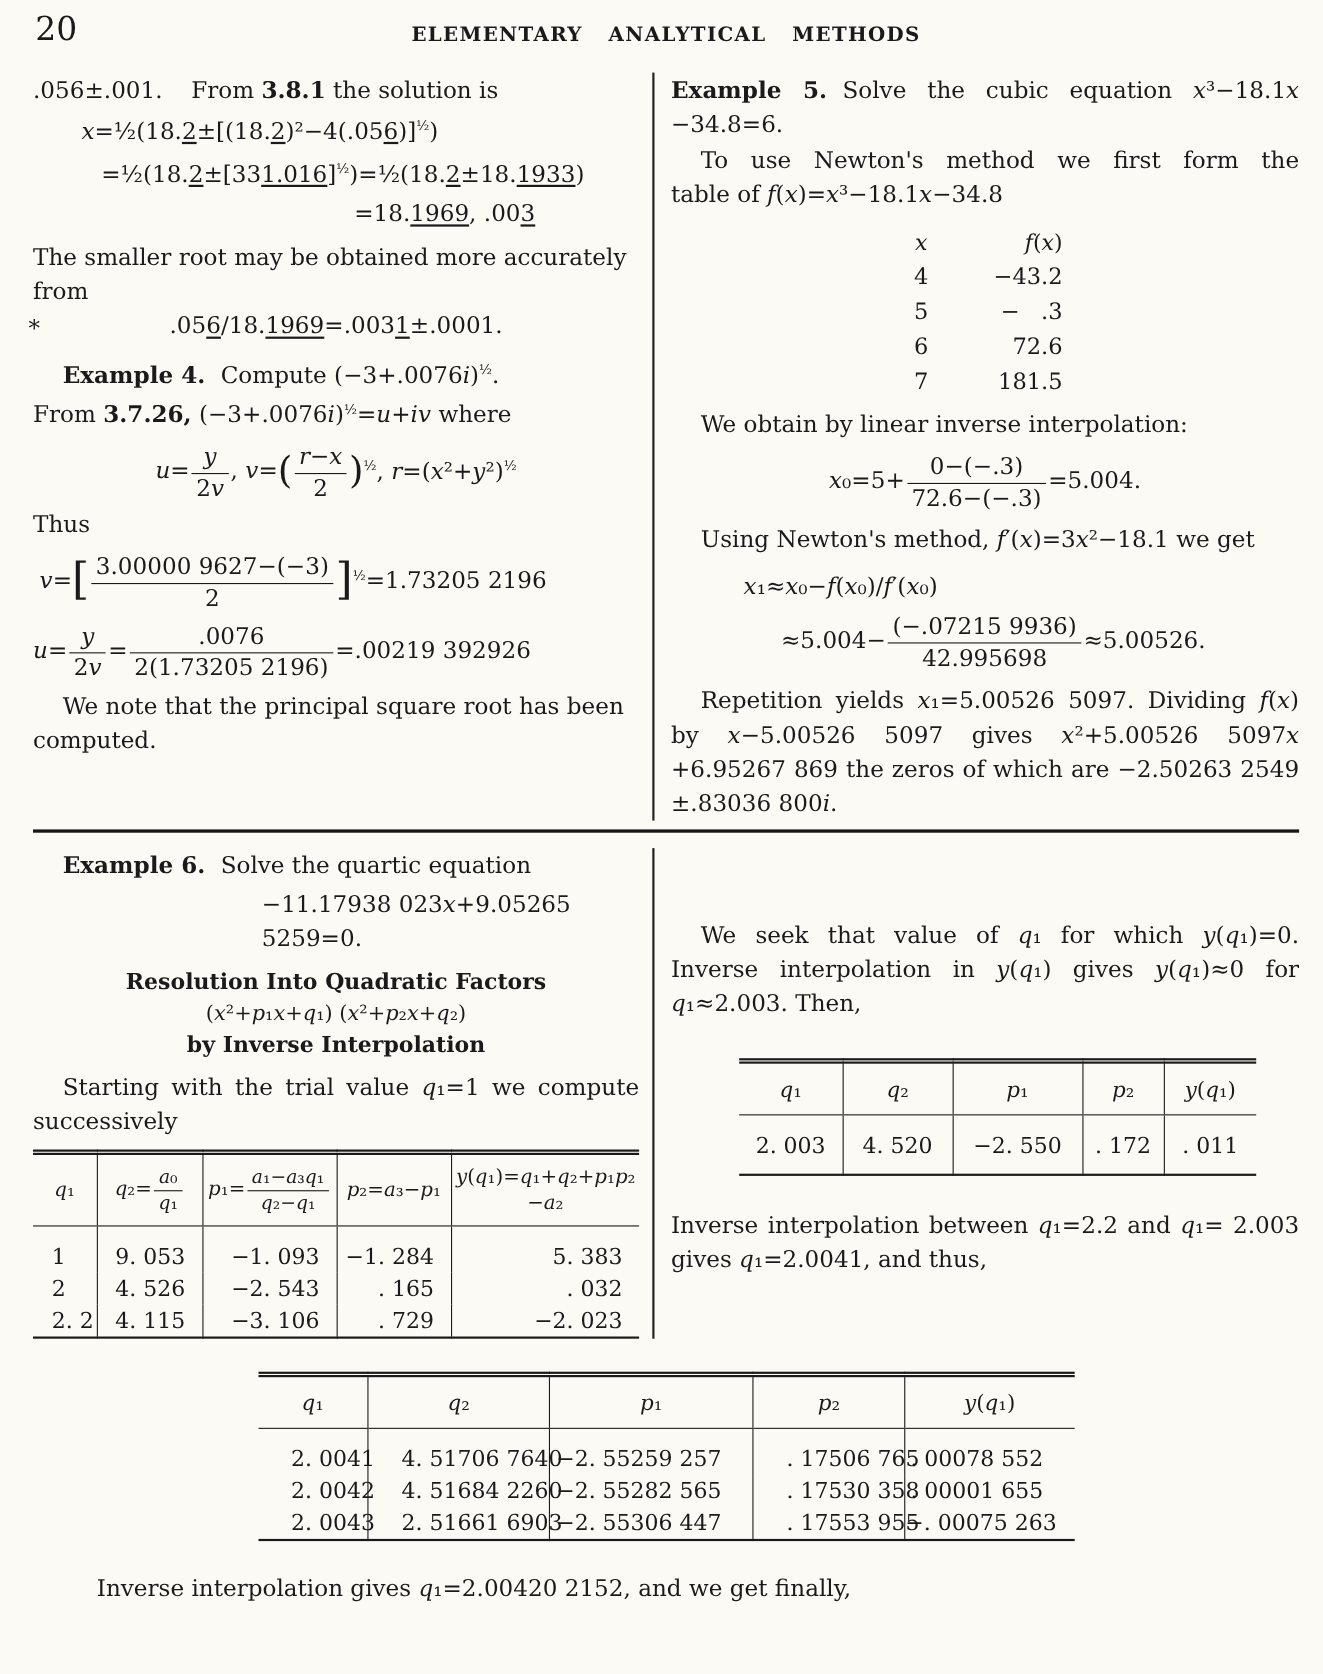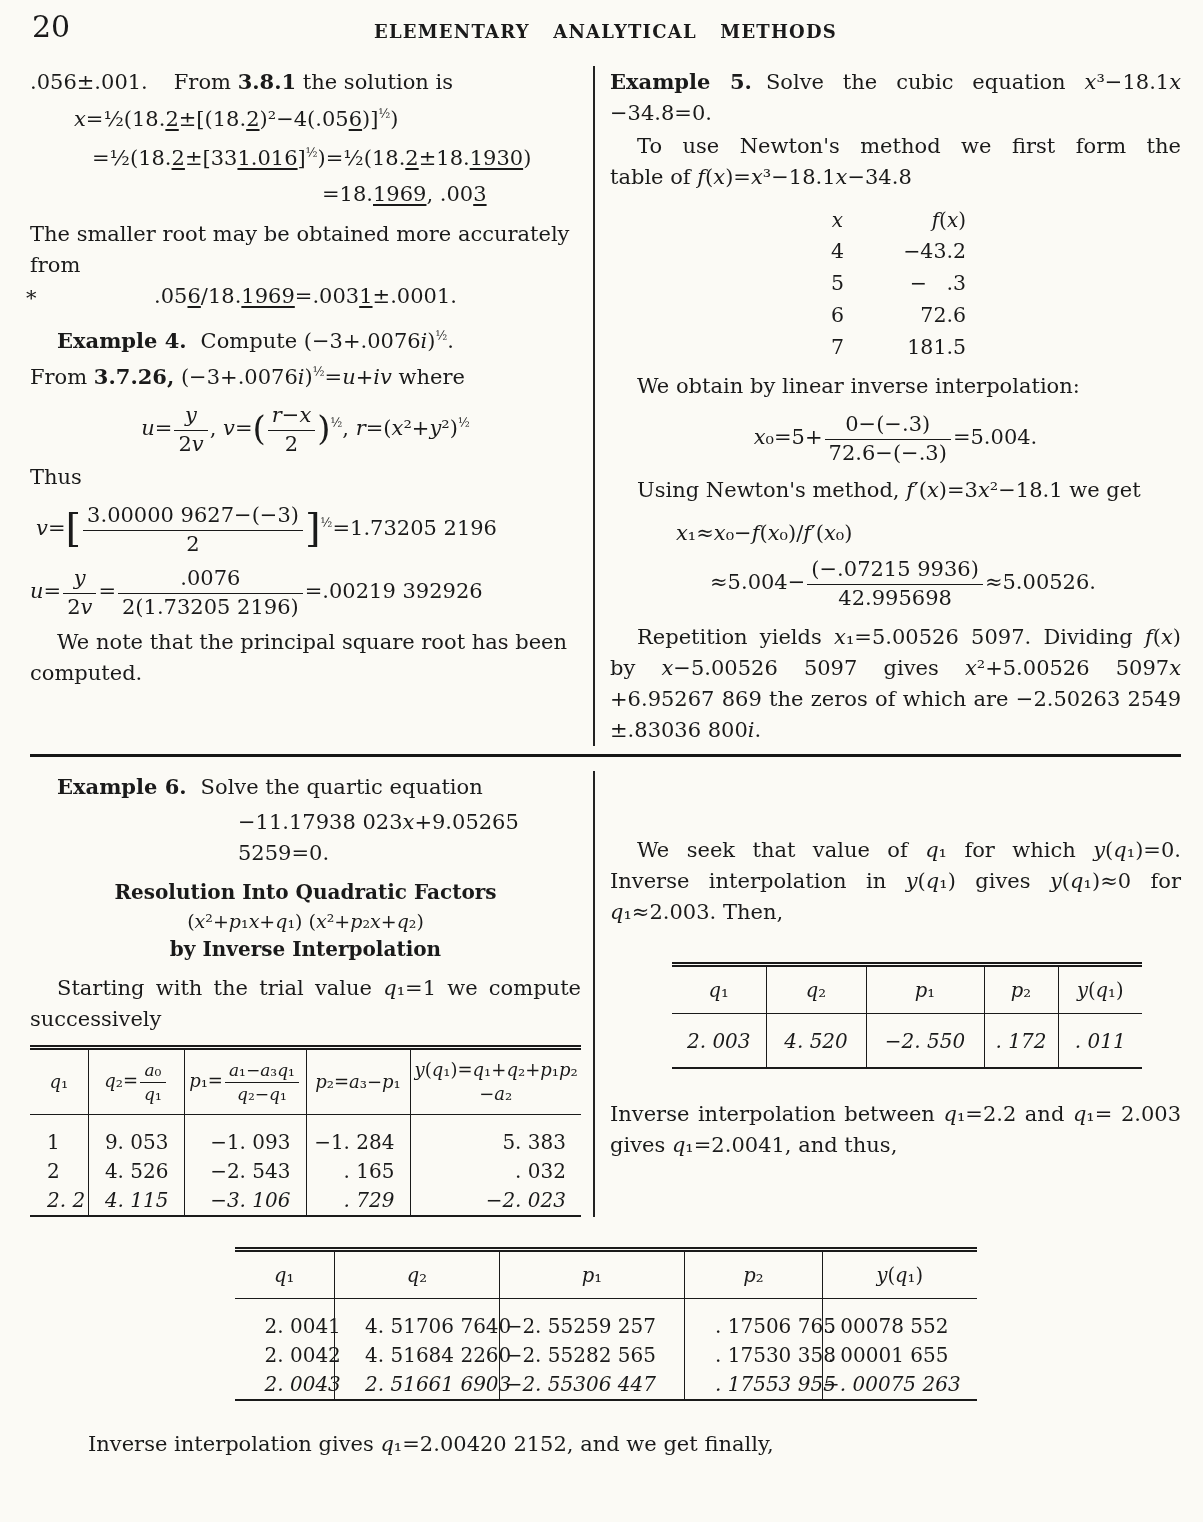--- a/index.html
+++ b/index.html
@@ -43,21 +43,21 @@
   sup{font-size:58%;line-height:0;}
   u{text-underline-offset:3px;text-decoration-thickness:1.5px;}
   .bigeq{line-height:40px;}
   
   table{border-collapse:collapse;table-layout:fixed;}
   .rt{border-top:5px double #1a1a1a;border-bottom:2px solid #1a1a1a;}
   .rt th{font-weight:400;border-bottom:1.6px solid #1a1a1a;text-align:center;font-size:19.5px;padding:12px 6px 10px;line-height:24px;}
   .rt td{white-space:pre;font-size:20px;line-height:27px;padding:1px 0;}
   .vr{border-left:1.6px solid #1a1a1a;}
   .rt tbody tr:first-child td{padding-top:14px;}
-  .rt tbody tr:last-child td{font-style:italic;}
+  .rt tbody tr:last-child td{}
   
   .t1{width:551px;margin-top:10px;}
   .t1 th{font-size:18px;padding:8px 4px 8px;}
   .t1 td.cL{text-align:left;padding-left:17px;}
   .t1 td.cR{text-align:right;padding-right:15px;}
   
   .t2{width:470px;margin:34px 0 0 62px;}
   .t2 td{text-align:center;padding:10px 0 12px;}
   
   .t3{width:742px;margin:30px auto 0;}
@@ -78,21 +78,21 @@
   <header class="pagehead">
     <div class="pagenum">20</div>
     <div class="runtitle">ELEMENTARY ANALYTICAL METHODS</div>
   </header>
 
   <section class="cols sec1">
 
     <div class="colL">
       <p class="line"><span>.056±.001.</span><span class="gapL">From <b>3.8.1</b> the solution is</span></p>
       <p class="ind1" style="margin-top:6px;"><i>x</i>=½(18.<u>2</u>±[(18.<u>2</u>)²−4(.05<u>6</u>)]<sup>½</sup>)</p>
-      <p class="ind2" style="margin-top:8px;">=½(18.<u>2</u>±[33<u>1.016</u>]<sup>½</sup>)=½(18.<u>2</u>±18.<u>1930</u>)</p>
+      <p class="ind2" style="margin-top:8px;">=½(18.<u>2</u>±[33<u>1.016</u>]<sup>½</sup>)=½(18.<u>2</u>±18.<u>1933</u>)</p>
       <p class="ind3" style="margin-top:5px;">=18.<u>1969</u>, .00<u>3</u></p>
       <p style="margin-top:9px;">The smaller root may be obtained more accurately</p>
       <p>from</p>
       <p class="starline"><span class="star">*</span><span>.05<u>6</u>/18.<u>1969</u>=.003<u>1</u>±.0001.</span></p>
       <p class="indent" style="margin-top:13px;"><span class="exlabel">Example 4.</span><span>Compute (−3+.0076<i>i</i>)<sup>½</sup>.</span></p>
       <p style="margin-top:4px;">From <b>3.7.26,</b> (−3+.0076<i>i</i>)<sup>½</sup>=<i>u</i>+<i>iv</i> where</p>
       <p class="center bigeq" style="margin-top:10px;">
         <span><i>u</i>=</span><span class="frac"><span class="fnum"><i>y</i></span><span class="fden">2<i>v</i></span></span><span>, <i>v</i>=</span><span class="bp">(</span><span class="frac"><span class="fnum"><i>r</i>−<i>x</i></span><span class="fden">2</span></span><span class="bp">)</span><sup>½</sup><span>, <i>r</i>=(<i>x</i>²+<i>y</i>²)<sup>½</sup></span>
       </p>
       <p style="margin-top:6px;">Thus</p>
@@ -101,21 +101,21 @@
       </p>
       <p class="bigeq" style="margin-top:10px;">
         <span><i>u</i>=</span><span class="frac"><span class="fnum"><i>y</i></span><span class="fden">2<i>v</i></span></span><span>=</span><span class="frac"><span class="fnum">.0076</span><span class="fden">2(1.73205 2196)</span></span><span>=.00219 392926</span>
       </p>
       <p class="indent" style="margin-top:8px;">We note that the principal square root has been</p>
       <p>computed.</p>
     </div>
 
     <div class="colR">
       <p class="jlast"><span style="text-indent:26px;display:inline-block;"></span><span class="exlabel">Example 5.</span><span>Solve the cubic equation <i>x</i>³−18.1<i>x</i></span></p>
-      <p>−34.8=0.</p>
+      <p>−34.8=6.</p>
       <p class="jlast indent" style="margin-top:2px;">To use Newton's method we first form the</p>
       <p>table of <i>f</i>(<i>x</i>)=<i>x</i>³−18.1<i>x</i>−34.8</p>
       <table class="mini">
         <thead>
           <tr>
             <th class="cx"><i>x</i></th>
             <th class="cf"><i>f</i>(<i>x</i>)</th>
           </tr>
         </thead>
         <tbody>

